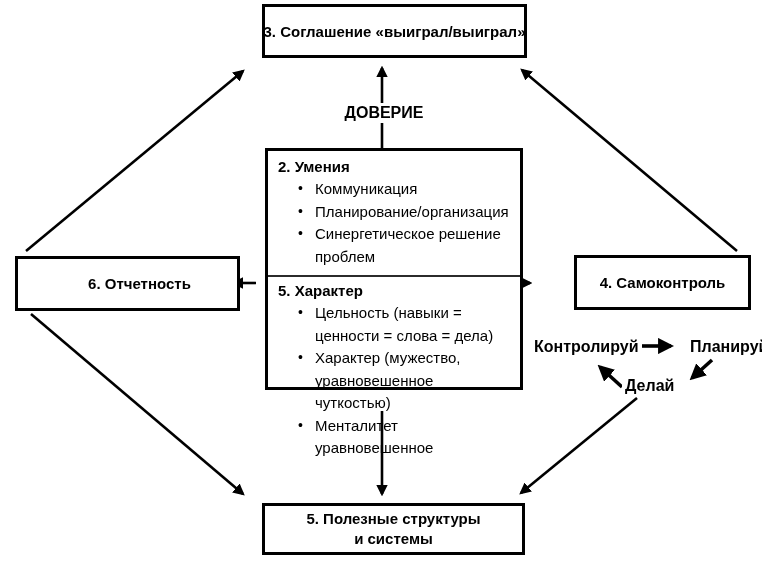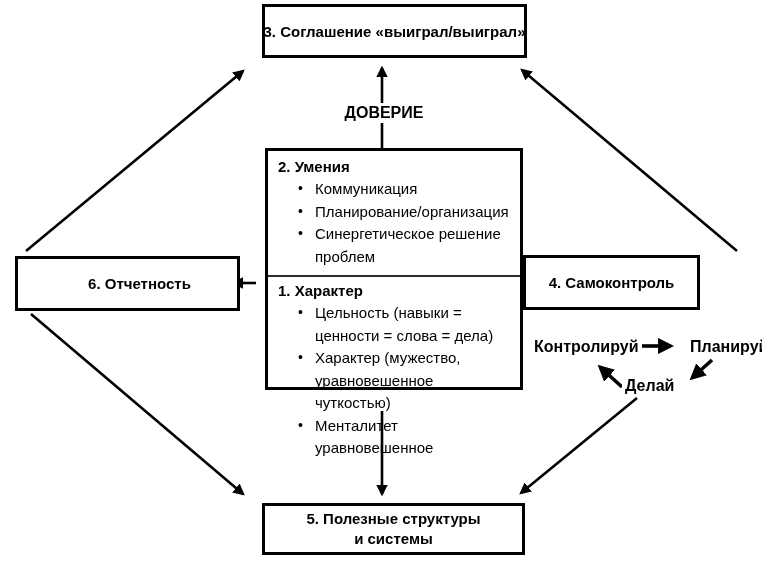--- a/index.html
+++ b/index.html
@@ -40,21 +40,21 @@
     font-size: 15px;
     white-space: nowrap;
   }
   .box-label.wrap {
     white-space: normal;
     width: 185px;
     line-height: 1.35;
   }
   .box-top    { left: 250px; top: 4px;   width: 265px; height: 54px; }
   .box-left   { left: 3px;   top: 256px; width: 225px; height: 55px; padding-left: 24px; }
-  .box-right  { left: 511px; top: 255px; width: 177px; height: 55px; }
+  .box-right  { left: 562px; top: 255px; width: 177px; height: 55px; }
   .box-bottom { left: 250px; top: 503px; width: 263px; height: 52px; }
   .box-center { left: 253px; top: 148px; width: 258px; height: 242px; padding: 7px 8px 0 10px; }
 
   .section-heading {
     font-weight: bold;
     font-size: 15px;
     margin: 0 0 3px 0;
   }
   .bullet-list {
     list-style: none;
@@ -133,21 +133,21 @@
     <div class="section">
       <p class="section-heading">2. Умения</p>
       <ul class="bullet-list">
         <li>Коммуникация</li>
         <li>Планирование/организация</li>
         <li>Синергетическое решение проблем</li>
       </ul>
     </div>
     <hr class="divider">
     <div class="section char-section">
-      <p class="section-heading">1. Характер</p>
+      <p class="section-heading">5. Характер</p>
       <ul class="bullet-list">
         <li>Цельность (навыки = ценности = слова = дела)</li>
         <li>Характер (мужество, уравновешенное чуткостью)</li>
         <li>Менталитет уравновешенное</li>
       </ul>
     </div>
   </div>
 
   <div class="box flexcenter box-left">
     <span class="box-label">6. Отчетность</span>

